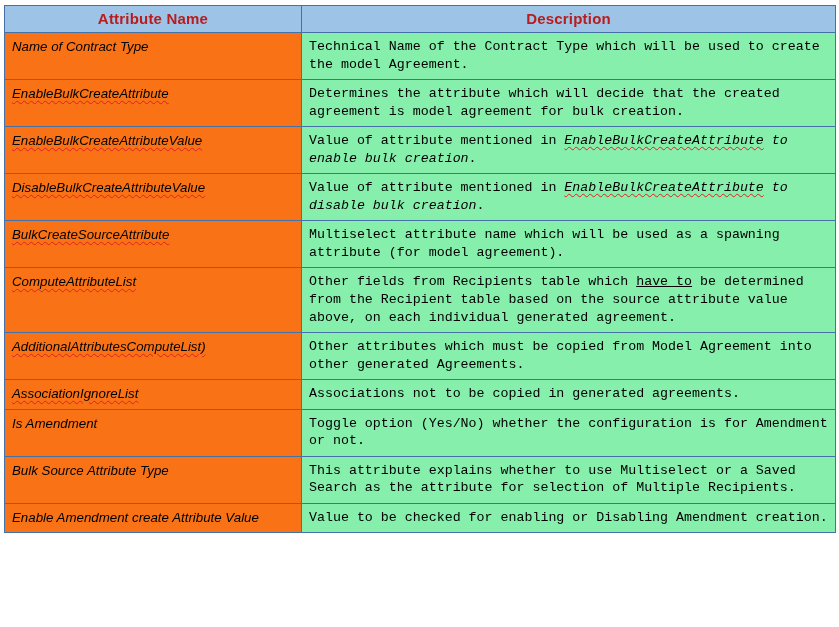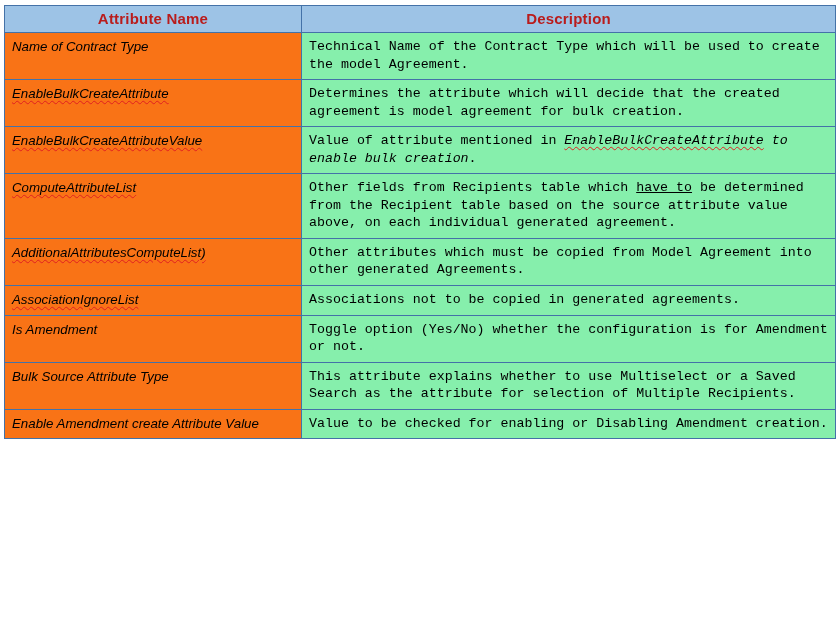--- a/index.html
+++ b/index.html
@@ -84,20 +84,28 @@
         </tr>
         <tr>
           <td class="name"><span class="sq">EnableBulkCreateAttribute</span></td>
           <td class="desc">Determines the attribute which will decide that the created agreement is model agreement for bulk creation.</td>
         </tr>
         <tr>
           <td class="name"><span class="sq">EnableBulkCreateAttributeValue</span></td>
           <td class="desc"><span>Value of attribute mentioned in </span><span class="it sq">EnableBulkCreateAttribute</span><span class="it"> to enable bulk creation</span><span>.</span></td>
         </tr>
         <tr>
+          <td class="name"><span class="sq">DisableBulkCreateAttributeValue</span></td>
+          <td class="desc"><span>Value of attribute mentioned in </span><span class="it sq">EnableBulkCreateAttribute</span><span class="it"> to disable bulk creation</span><span>.</span></td>
+        </tr>
+        <tr>
+          <td class="name"><span class="sq">BulkCreateSourceAttribute</span></td>
+          <td class="desc">Multiselect attribute name which will be used as a spawning attribute (for model agreement).</td>
+        </tr>
+        <tr>
           <td class="name"><span class="sq">ComputeAttributeList</span></td>
           <td class="desc"><span>Other fields from Recipients table which </span><span class="u">have to</span><span> be determined from the Recipient table based on the source attribute value above, on each individual generated agreement.</span></td>
         </tr>
         <tr>
           <td class="name"><span class="sq">AdditionalAttributesComputeList)</span></td>
           <td class="desc">Other attributes which must be copied from Model Agreement into other generated Agreements.</td>
         </tr>
         <tr>
           <td class="name"><span class="sq">AssociationIgnoreList</span></td>
           <td class="desc">Associations not to be copied in generated agreements.</td>

